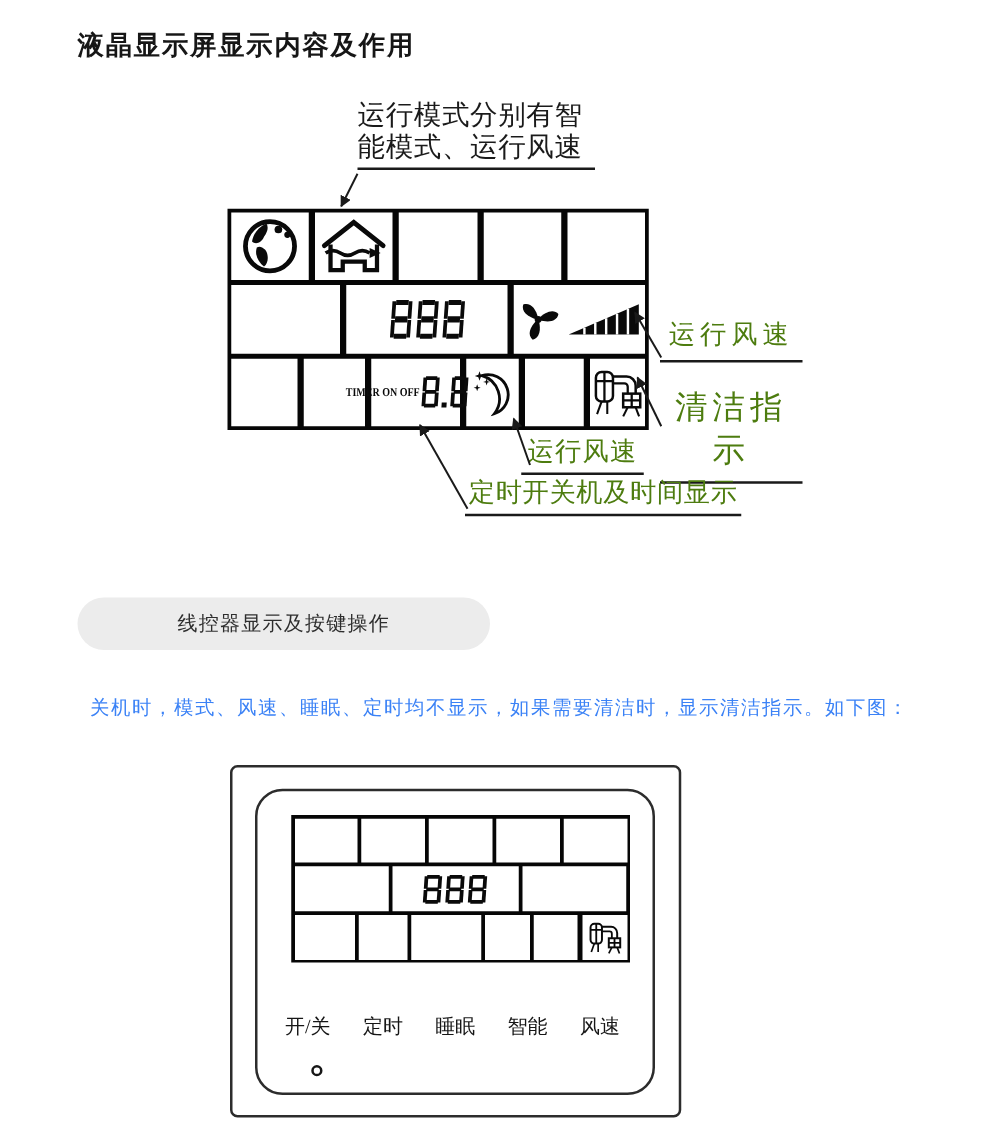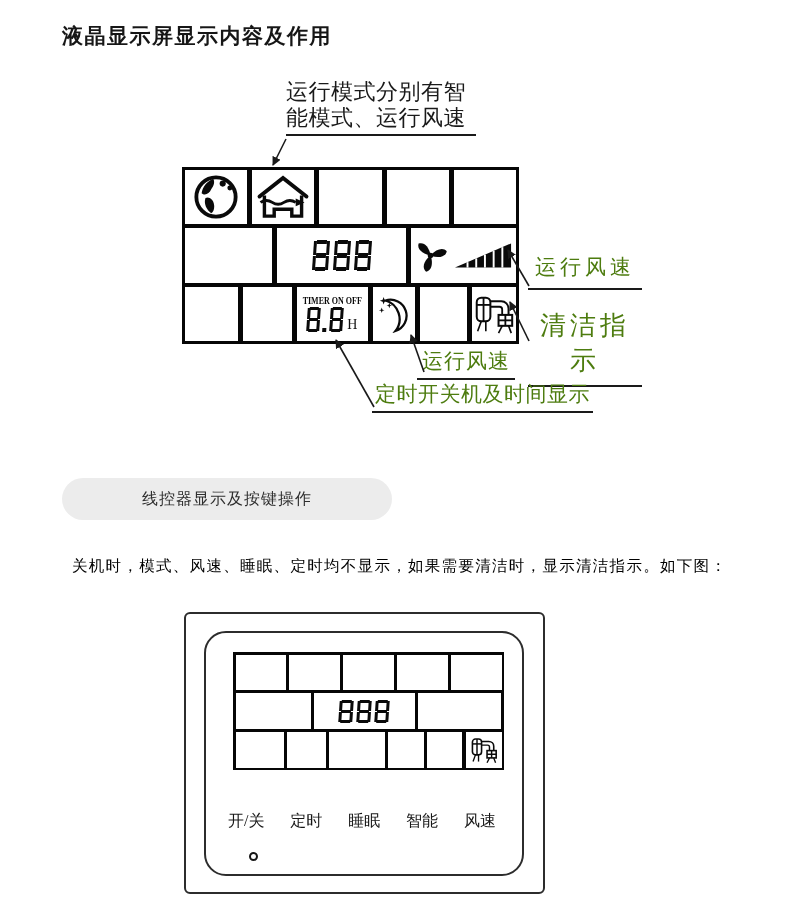--- a/index.html
+++ b/index.html
@@ -15,21 +15,21 @@
   .pill{
     position:absolute;left:62px;top:478px;width:330px;height:42px;border-radius:21px;
     background:#ececec;display:flex;align-items:center;justify-content:center;
     font-size:16px;color:#2e2e2e;letter-spacing:1px;
   }
   .subheading{
     position:absolute;left:113px;top:531px;font-size:16px;font-weight:bold;
     letter-spacing:2px;color:#161616;
   }
   .bodyline{
-    position:absolute;left:72px;top:556px;font-size:15.5px;letter-spacing:1.3px;color:#000000;
+    position:absolute;left:72px;top:556px;font-size:15.5px;letter-spacing:1.3px;color:#3b82f6;
   }
   
   .serif{font-family:"Liberation Serif",serif;}
   .annotation{
     position:absolute;left:286px;top:79px;width:190px;font-size:22px;line-height:26px;
     color:#1a1a1a;padding-bottom:3px;border-bottom:2px solid #1a1a1a;letter-spacing:0.5px;
   }
   .lbl{
     position:absolute;color:#4d7c0f;text-align:center;border-bottom:2px solid #1a1a1a;
   }
@@ -75,21 +75,21 @@
   .seg{position:absolute;background:#0a0a0a;}
   .seg-a{left:16%;right:16%;top:0;height:13%;}
   .seg-g{left:16%;right:16%;top:43.5%;height:13%;}
   .seg-d{left:16%;right:16%;bottom:0;height:13%;}
   .seg-f{left:0;width:20%;top:3.5%;height:44%;}
   .seg-b{right:0;width:20%;top:3.5%;height:44%;}
   .seg-e{left:0;width:20%;bottom:3.5%;height:44%;}
   .seg-c{right:0;width:20%;bottom:3.5%;height:44%;}
   .sseg-dot{width:4px;height:4px;background:#0a0a0a;margin:0 -1px 0 -1px;}
   
-  .timer-cell{flex-direction:column;justify-content:center;gap:2px;}
+  .timer-cell{flex-direction:row;justify-content:center;gap:2px;}
   .timer-caption{
     font-size:8px;font-weight:bold;letter-spacing:0;color:#0a0a0a;white-space:nowrap;
     font-family:"Liberation Serif",serif;transform:scaleY(1.2);
   }
   .timer-line{display:flex;align-items:flex-end;}
   .timer-unit{font-family:"Liberation Serif",serif;font-size:14px;margin-left:4px;line-height:1;}
   
   .leaders{position:absolute;left:0;top:0;pointer-events:none;}
 </style>
 </head>

